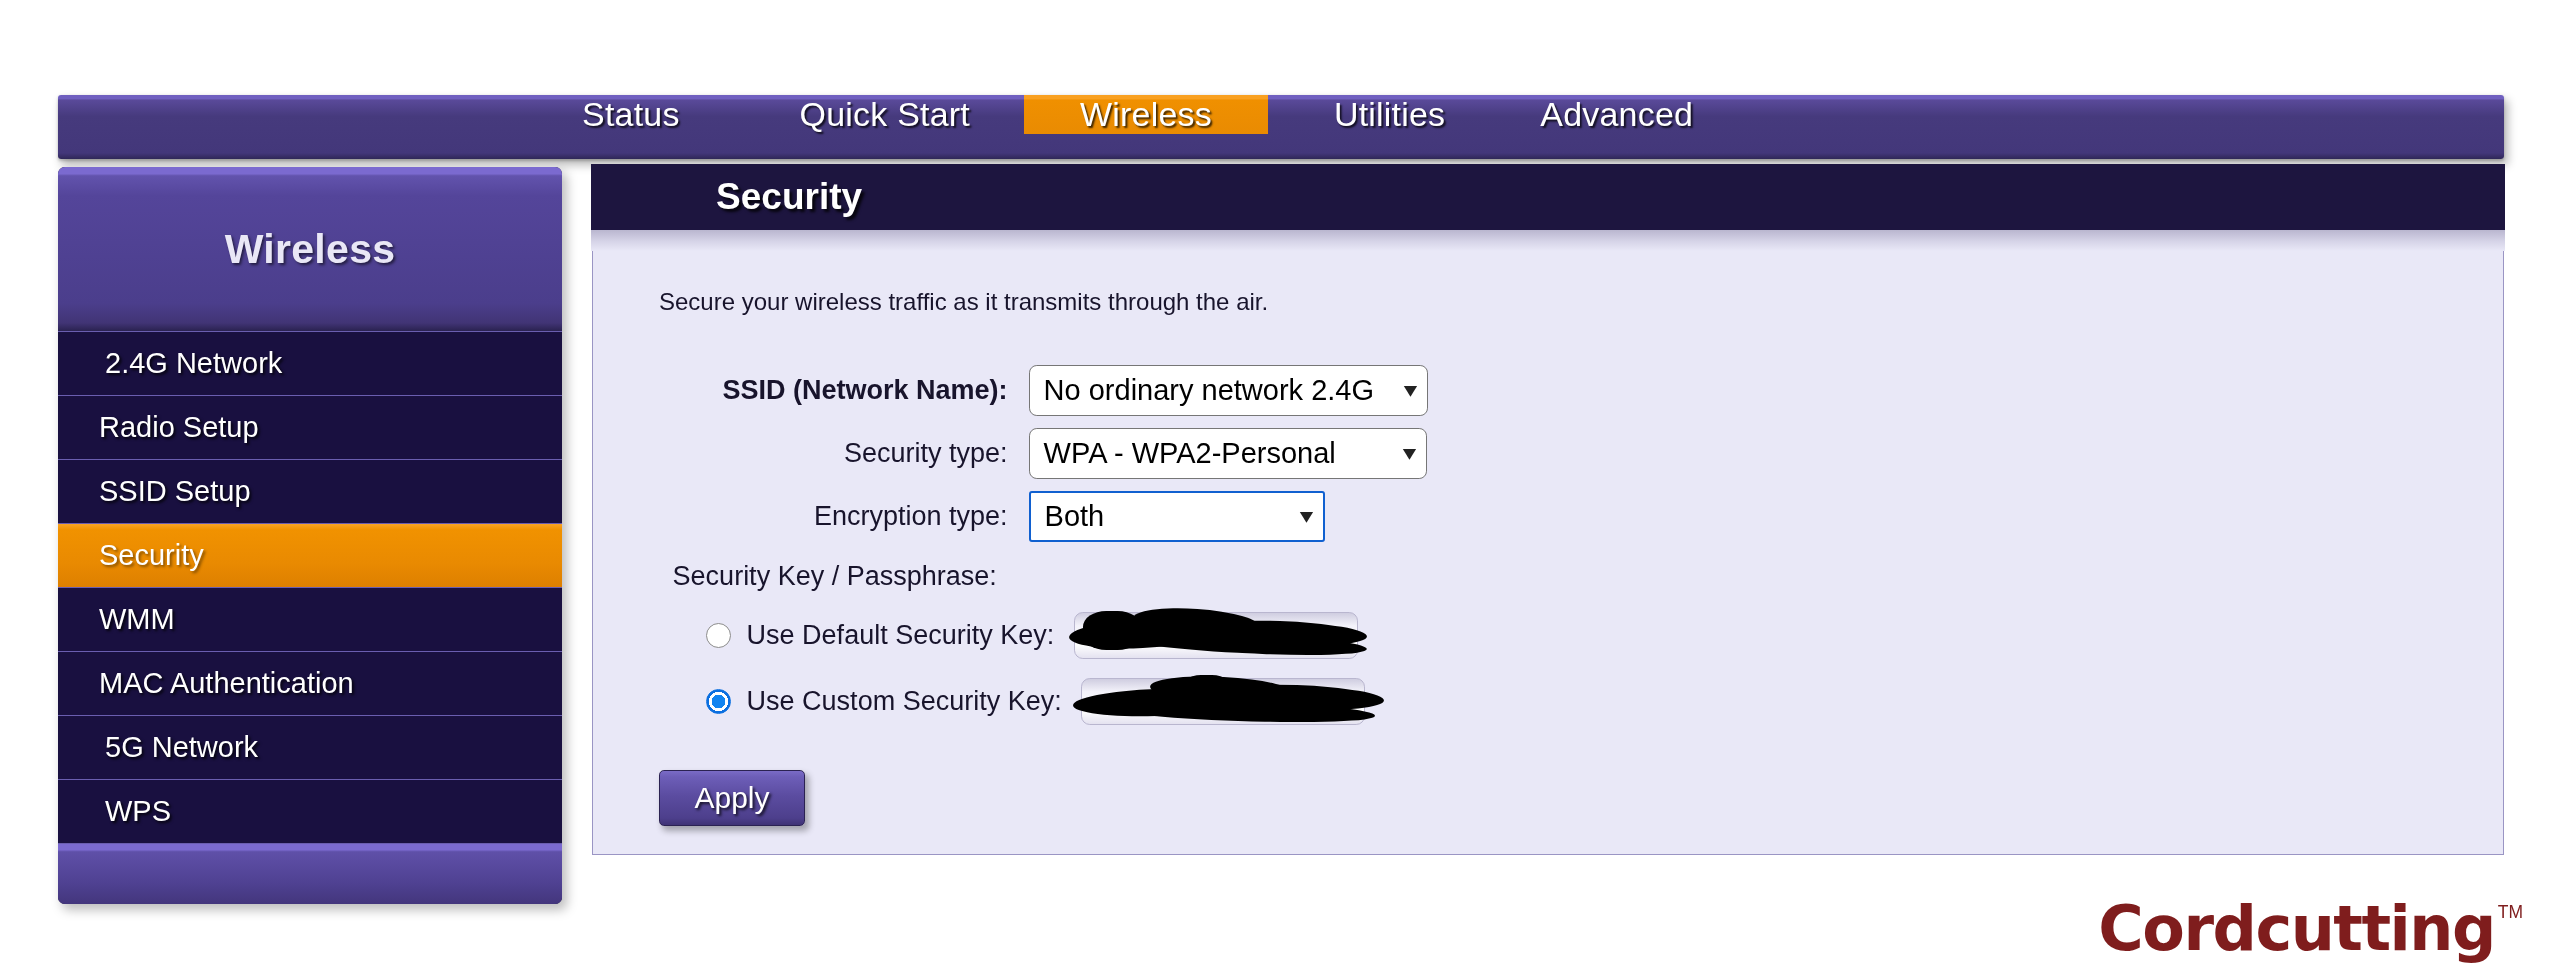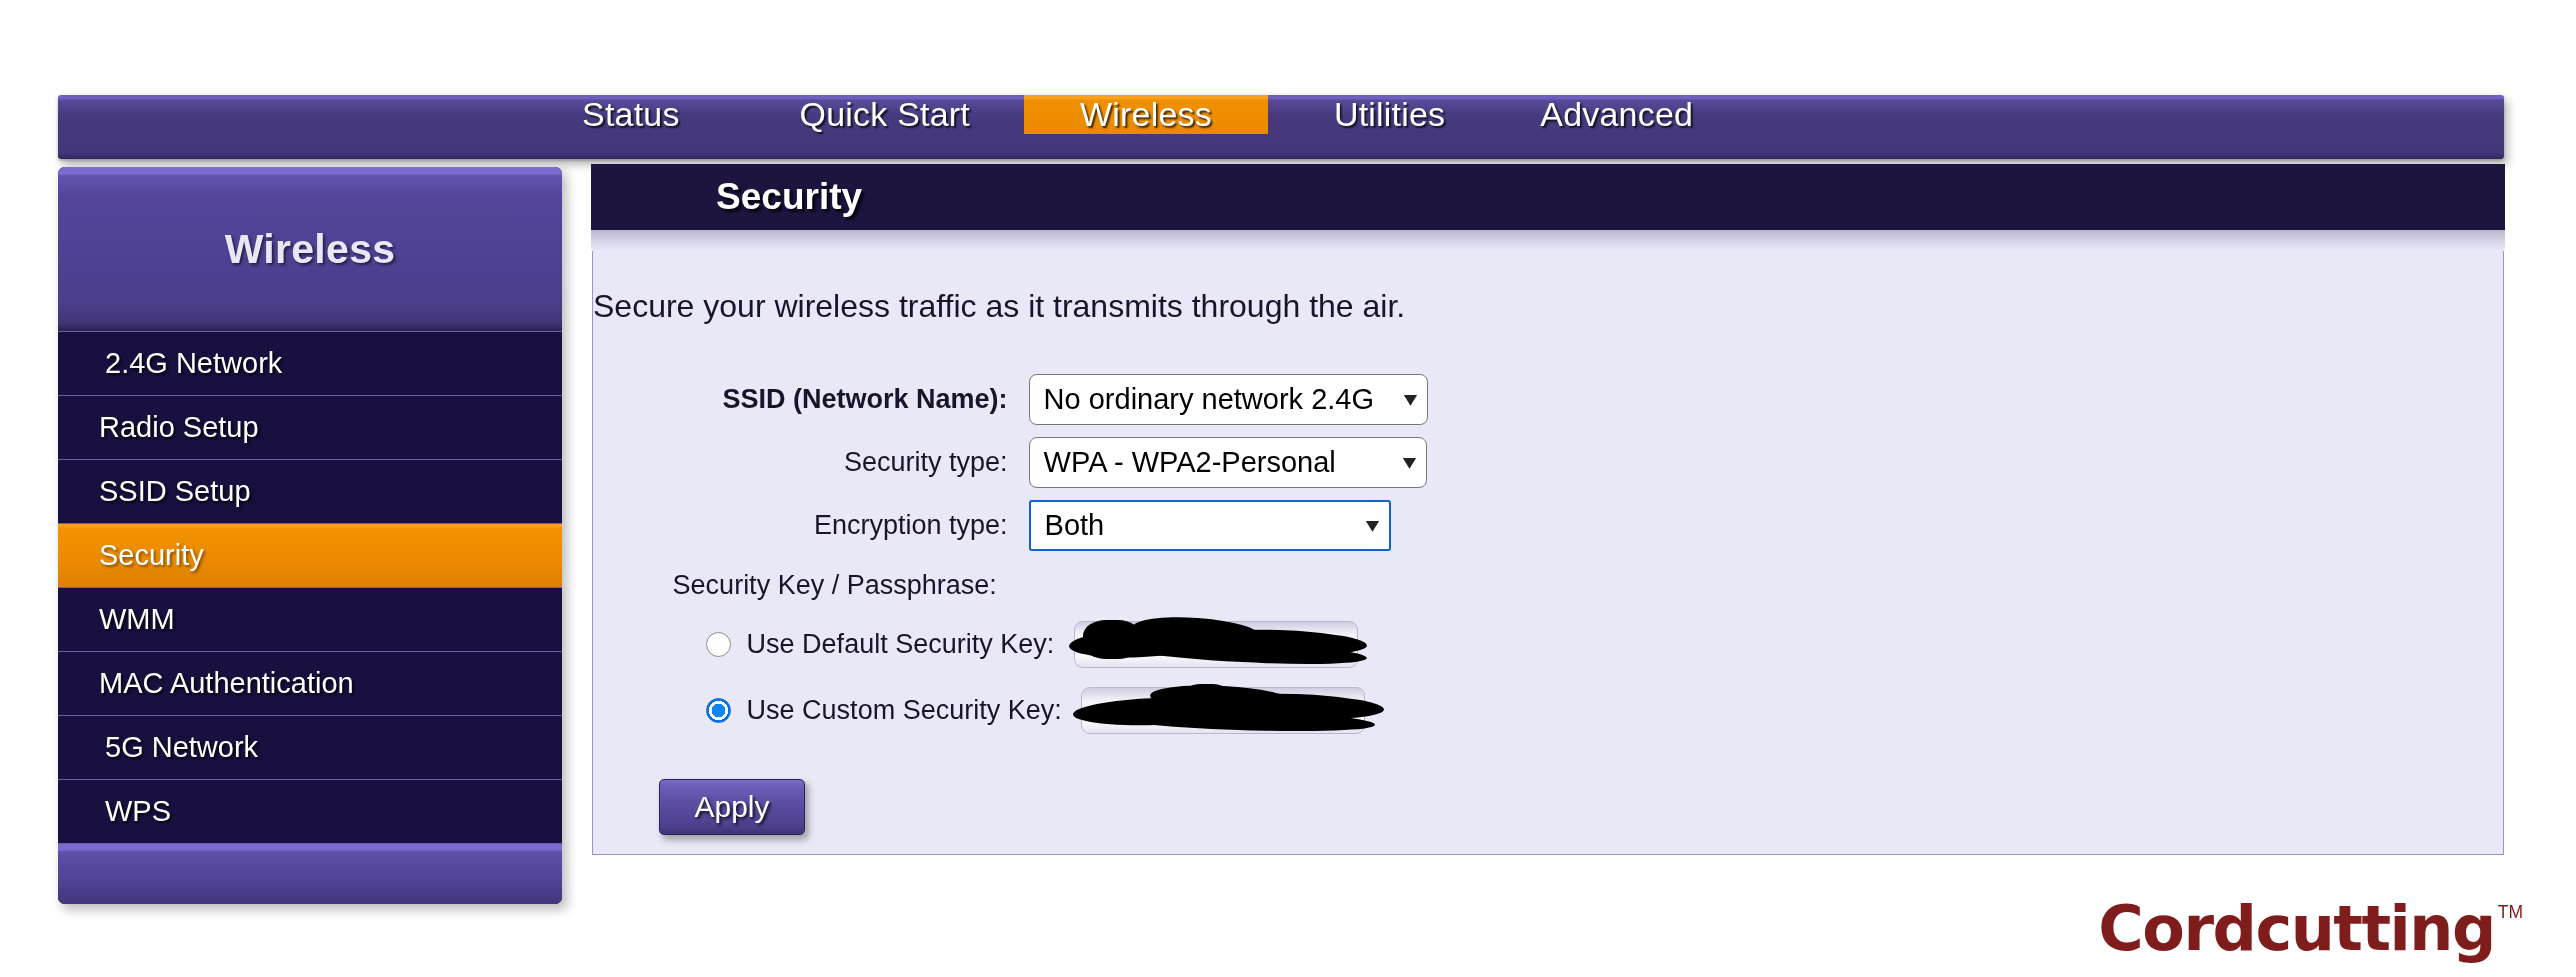--- a/index.html
+++ b/index.html
@@ -148,21 +148,22 @@
   #panel-shade {
     height: 21.4px;
     background: linear-gradient(to bottom, #b9b6cf 0%, #d6d4e8 55%, #e9e8f7 100%);
     margin: 0 -1.9px;
   }
   #panel-body {
     padding: 37px 0 0 0;
     position: relative;
   }
   #intro-text {
-    font-size: 32px;
+    margin-left: 66px;
+    font-size: 24px;
     color: #18142c;
   }
 
   
   #form {
     margin-top: 49px;
     margin-left: 66px;
   }
   .form-row {
     display: flex;
@@ -192,21 +193,21 @@
     cursor: pointer;
     box-sizing: border-box;
     justify-content: space-between;
   }
   .fake-select.focused {
     border: 2.9px solid #1060d0;
     border-radius: 2.9px;
   }
   #sel-ssid { width: 399px; }
   #sel-sectype { width: 398px; }
-  #sel-enctype { width: 362px; }
+  #sel-enctype { width: 296px; }
   .chev {
     font-size: 21.4px;
     color: #222;
     margin-left: 9.7px;
     line-height: 1;
     transform: scaleX(1.25);
   }
 
   #key-heading {
     margin-top: 19.5px;

